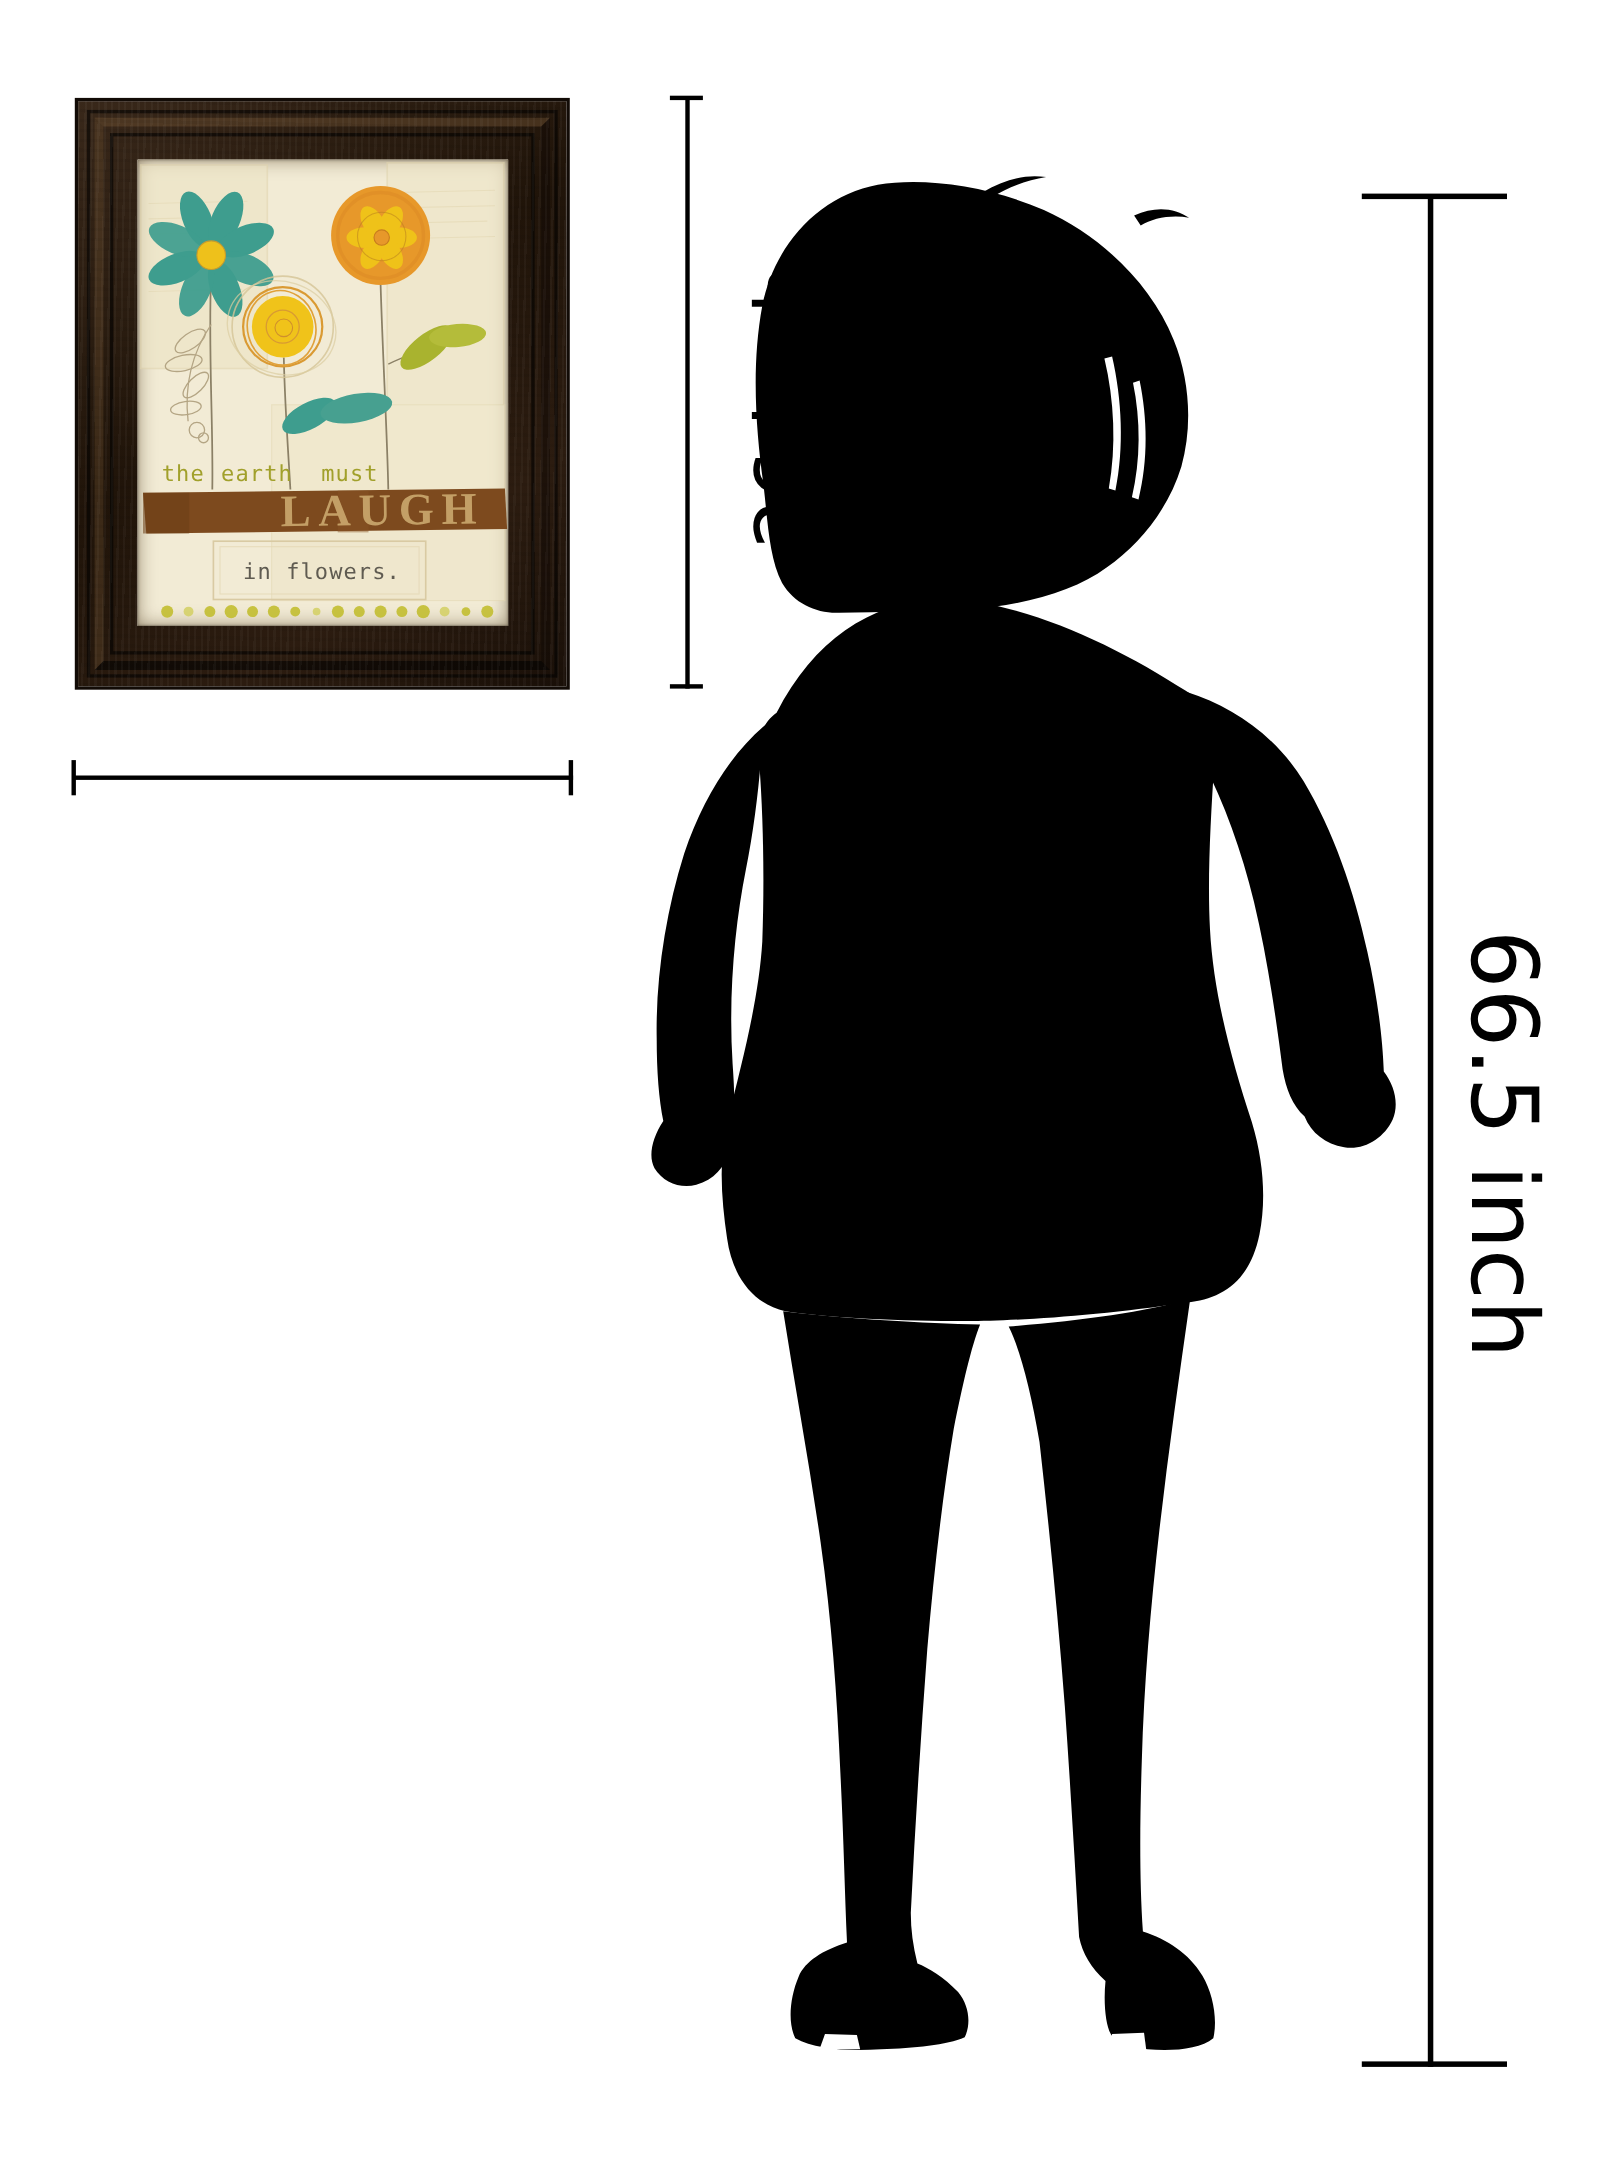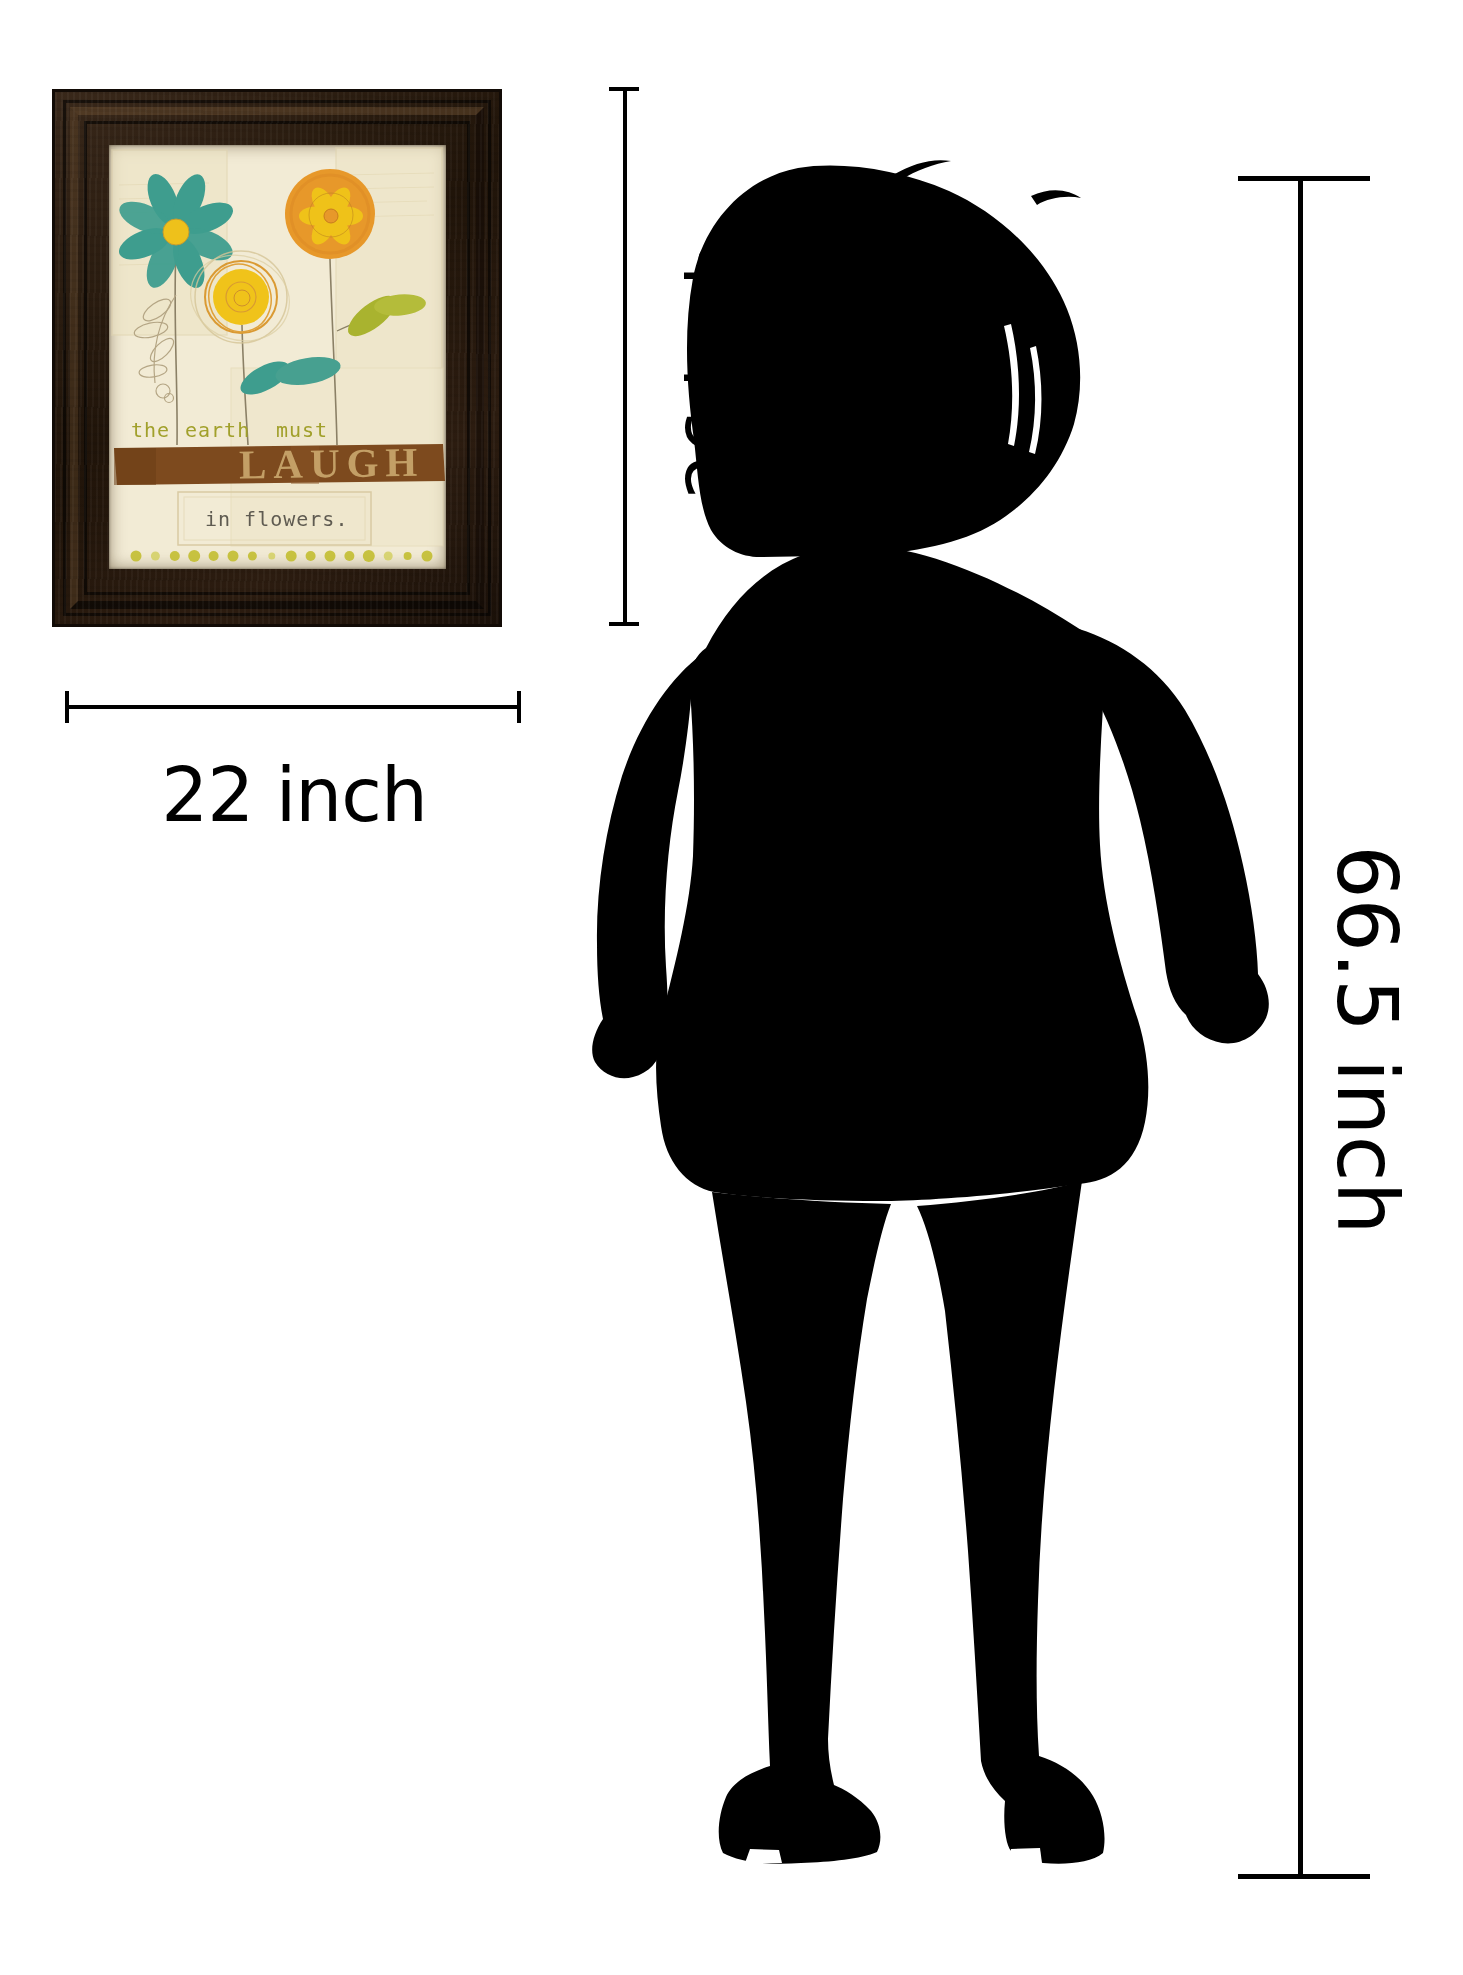--- a/index.html
+++ b/index.html
@@ -1,20 +1,20 @@
 <!DOCTYPE html>
 <html><head>
 <meta charset="utf-8">
 <style>
   html,body{margin:0;padding:0;background:#ffffff;}
   #stage{position:relative;width:1463px;height:1975px;background:#ffffff;overflow:hidden;
          font-family:"DejaVu Sans", sans-serif;}
 
   
-  .frame{position:absolute;left:52px;top:89px;width:450px;height:538px;
+  .frame{position:absolute;left:68px;top:89px;width:450px;height:538px;
          background:linear-gradient(145deg,#39281a 0%,#201409 45%,#2c1c10 75%,#1a1008 100%);
          border:3px solid #120b06;box-sizing:border-box;}
   .frame .ridge1{position:absolute;inset:8px;border:3px solid rgba(0,0,0,.55);}
   .frame .ridge2{position:absolute;inset:15px;border:8px solid transparent;
          border-top-color:rgba(104,76,48,.50);border-left-color:rgba(104,76,48,.38);
          border-bottom-color:rgba(0,0,0,.55);border-right-color:rgba(18,10,5,.55);}
   .frame .ridge3{position:absolute;inset:29px;border:3px solid rgba(5,3,1,.65);}
   .frame .grain{position:absolute;inset:0;
          background:repeating-linear-gradient(91deg,rgba(255,255,255,.035) 0 2px,transparent 2px 6px),
                     repeating-linear-gradient(1deg,rgba(0,0,0,.05) 0 3px,transparent 3px 9px);}
@@ -171,21 +171,20 @@
   </div>
 
   <div class="dim" style="left:623px;top:89px;width:4px;height:537px;"></div>
   <div class="dim" style="left:609px;top:87px;width:30px;height:4px;"></div>
   <div class="dim" style="left:609px;top:622px;width:30px;height:4px;"></div>
   <div class="dim-label" id="height-label">26 inch</div>
 
   <div class="dim" style="left:67px;top:705px;width:454px;height:4px;"></div>
   <div class="dim" style="left:65px;top:691px;width:4px;height:32px;"></div>
   <div class="dim" style="left:517px;top:691px;width:4px;height:32px;"></div>
-  <div class="dim-label" id="width-label">22 inch</div>
 
   <div class="dim" style="left:1298px;top:178px;width:5px;height:1701px;"></div>
   <div class="dim" style="left:1238px;top:176px;width:132px;height:5px;"></div>
   <div class="dim" style="left:1238px;top:1874px;width:132px;height:5px;"></div>
   <div class="dim-label" id="person-height-label">66.5 inch</div>
 
   <svg id="figure-svg" width="1463" height="1975" viewBox="0 0 1463 1975">
     <g fill="#000000">
 
       <path d="

